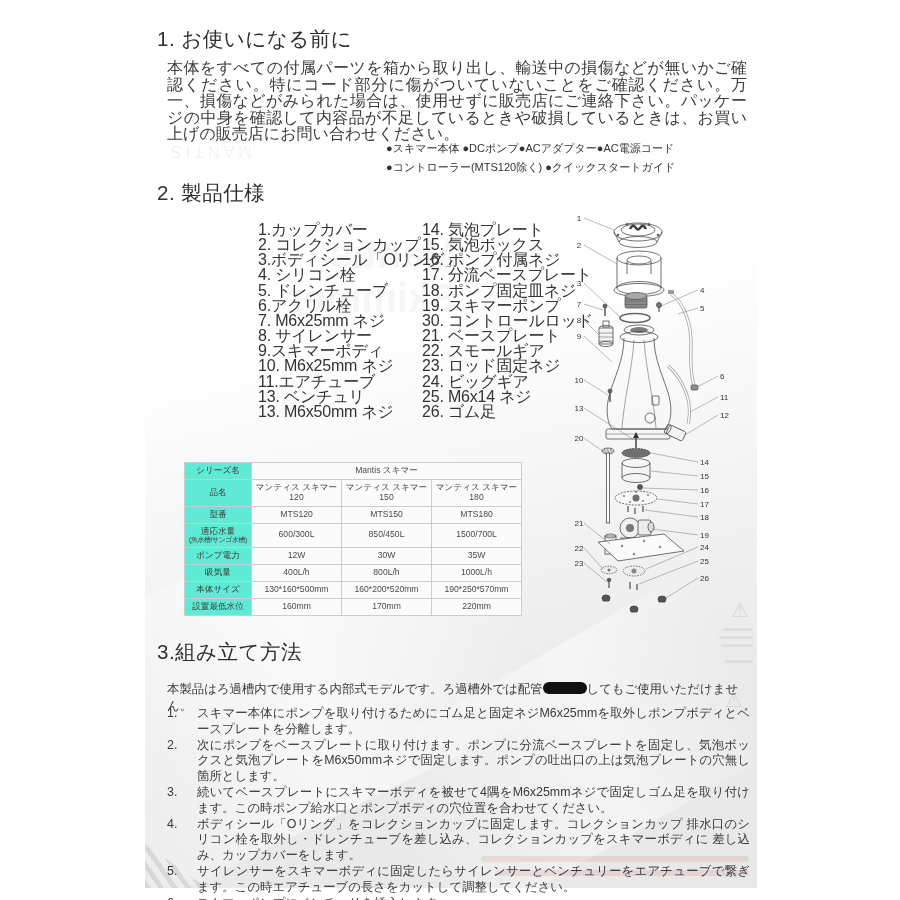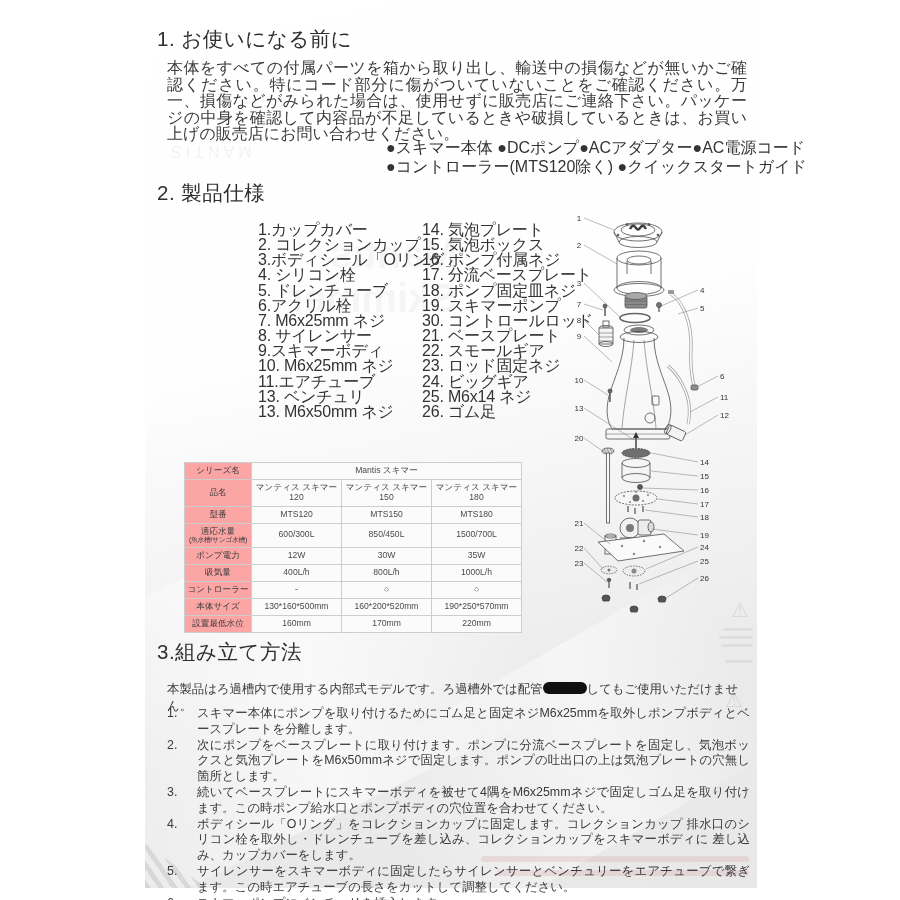--- a/index.html
+++ b/index.html
@@ -13,31 +13,31 @@
           transform:rotate(-26deg);pointer-events:none;}
   .streak2{position:absolute;left:240px;top:640px;width:420px;height:200px;
           background:linear-gradient(100deg,rgba(255,255,255,0) 0%,rgba(255,255,255,.5) 50%,rgba(255,255,255,0) 85%);
           transform:rotate(-30deg);pointer-events:none;}
   
   .h-section{position:absolute;font-size:20.5px;font-weight:500;color:#2f2f2f;letter-spacing:.5px;white-space:nowrap;}
   #h1{left:12px;top:25px;}
   #h2{left:12px;top:179px;}
   #h3{left:12px;top:638px;}
   #para1{position:absolute;left:22px;top:60px;width:580px;font-size:16px;line-height:16.6px;color:#3a3a3a;text-align:justify;}
-  #included{position:absolute;left:241px;top:139px;font-size:16px;line-height:18.5px;color:#333;white-space:nowrap;}
+  #included{position:absolute;left:241px;top:139px;font-size:11px;line-height:18.5px;color:#333;white-space:nowrap;}
   
   .parts-col{position:absolute;top:222px;font-size:16px;line-height:15.15px;color:#333;white-space:nowrap;letter-spacing:-.2px;}
   #parts-col1{left:113px;}
   #parts-col2{left:277px;}
   
   #spec-table{position:absolute;left:39px;top:462px;border-collapse:collapse;background:#fdfdfd;
               font-size:8.6px;color:#4a4a4a;table-layout:fixed;}
   #spec-table th,#spec-table td{border:1px solid #cdcdcd;text-align:center;vertical-align:middle;
               padding:3px 1px;font-weight:normal;line-height:1.15;overflow:hidden;}
-  #spec-table th{background:#fca5a5;width:64px;color:#3b3b3b;margin-left:32px;}
+  #spec-table th{background:#5eead4;width:64px;color:#3b3b3b;margin-left:32px;}
   #spec-table td{background:#fbfbfb;width:87px;margin-left:41px;}
   #spec-table .sub{display:block;font-size:6.8px;letter-spacing:-.3px;}
   
   #intro{position:absolute;left:22px;top:681px;width:585px;font-size:12.4px;color:#3a3a3a;}
   .redact{display:inline-block;width:44px;height:12px;background:#101010;border-radius:6px;vertical-align:-1px;}
   #steps{position:absolute;left:22px;top:706px;width:583px;}
   .step{display:flex;font-size:12.4px;line-height:15.8px;color:#3a3a3a;}
   .step .num{width:30px;flex:0 0 30px;}
   .step .txt{flex:1;text-align:justify;}
   
@@ -142,26 +142,20 @@
             <th>ポンプ電力</th>
             <td>12W</td>
             <td>30W</td>
             <td>35W</td>
           </tr>
           <tr>
             <th>吸気量</th>
             <td>400L/h</td>
             <td>800L/h</td>
             <td>1000L/h</td>
-          </tr>
-          <tr>
-            <th>コントローラー</th>
-            <td>-</td>
-            <td>○</td>
-            <td>○</td>
           </tr>
           <tr>
             <th>本体サイズ</th>
             <td>130*160*500mm</td>
             <td>160*200*520mm</td>
             <td>190*250*570mm</td>
           </tr>
           <tr>
             <th>設置最低水位</th>
             <td>160mm</td>

